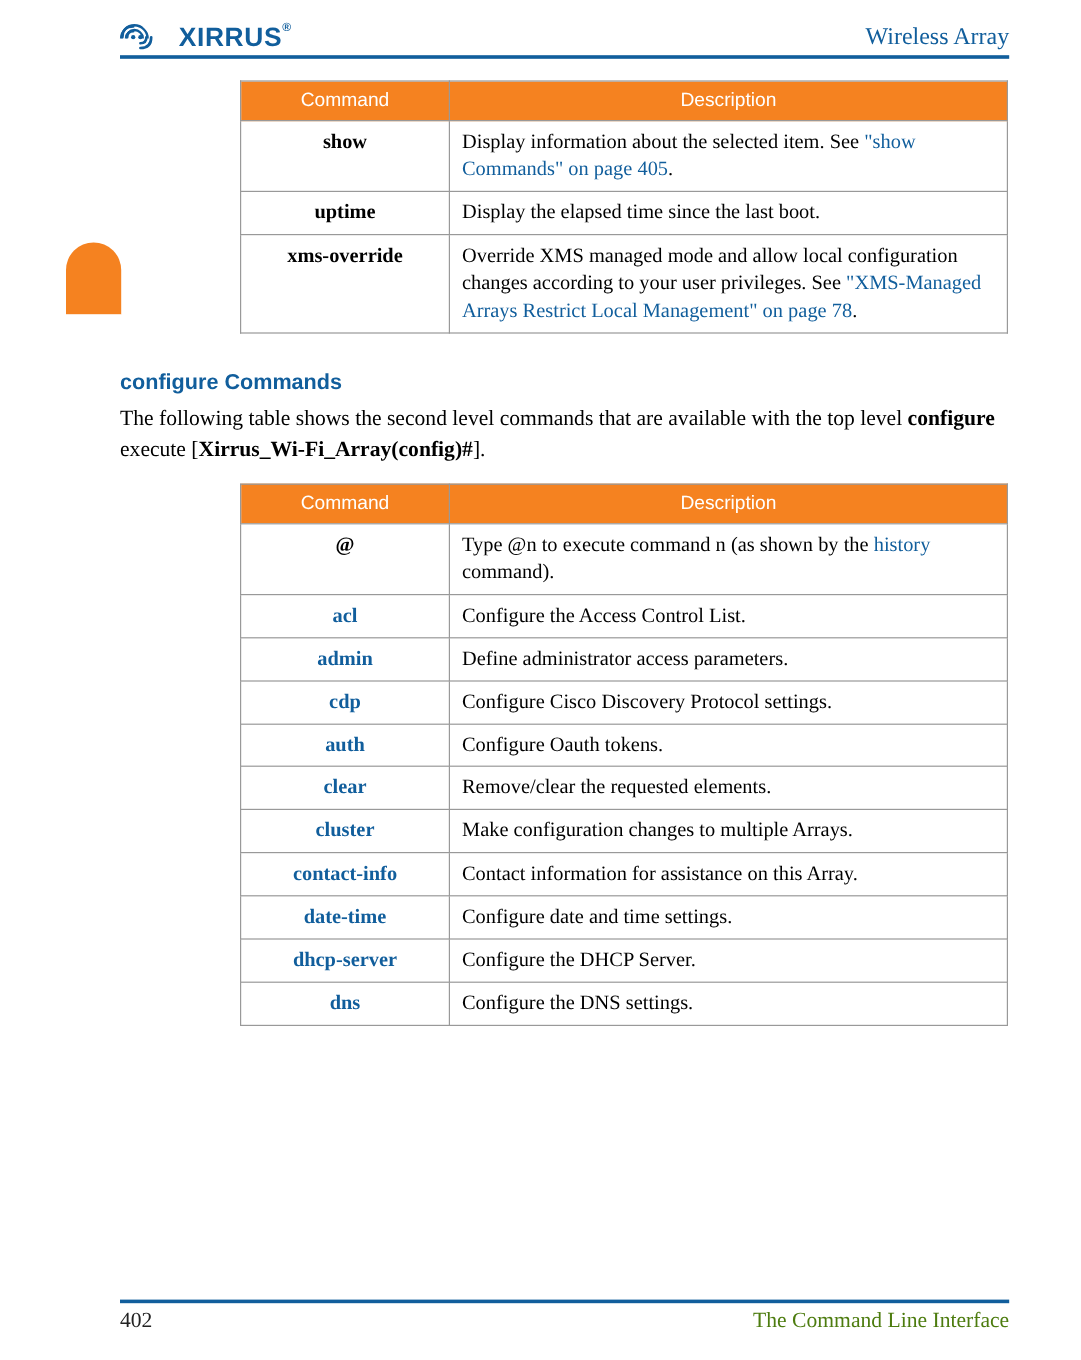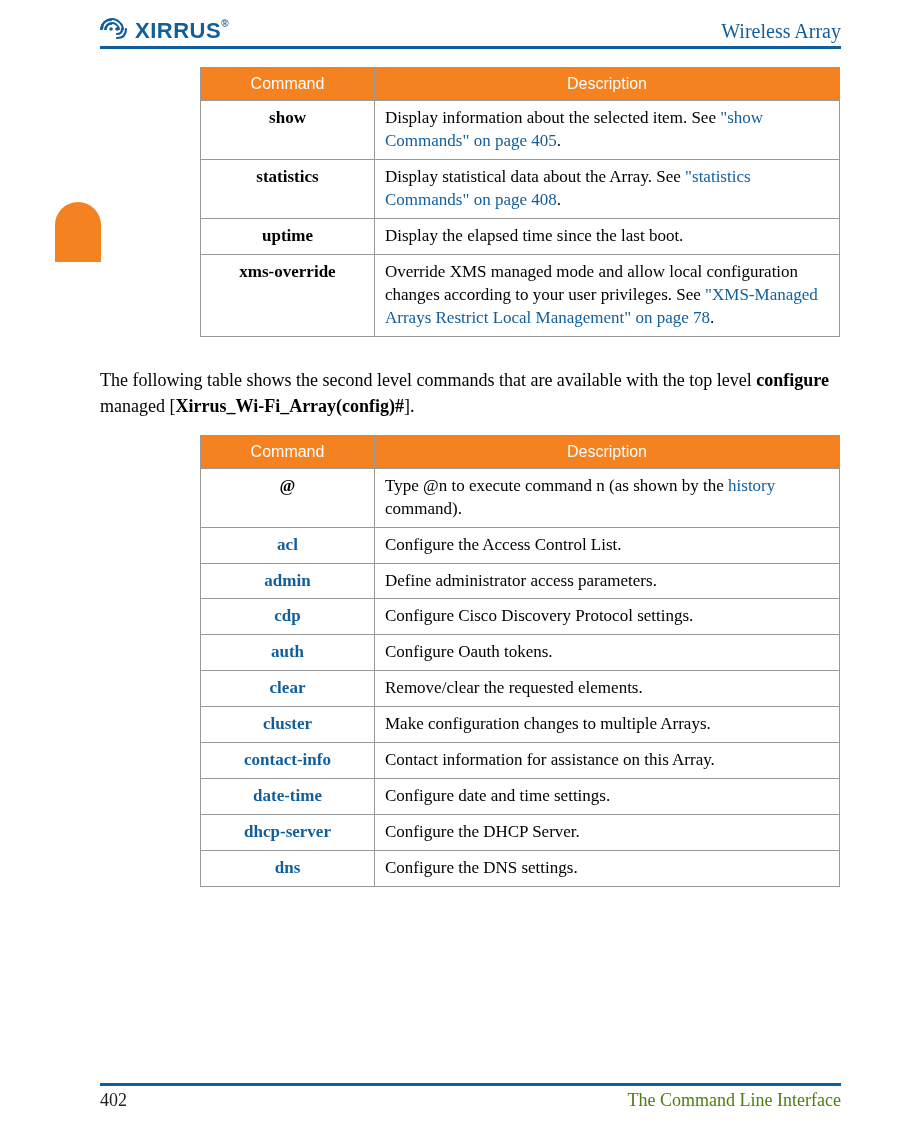--- a/index.html
+++ b/index.html
@@ -22,21 +22,22 @@
     .header {
       display: flex;
       justify-content: space-between;
       align-items: center;
       border-bottom: 3px solid #115e9c;
       padding-bottom: 2px;
       margin-bottom: 18px;
     }
     .logo {
       display: flex;
-      gap: 7px;
+      align-items: center;
+      gap: 21px;
     }
     .logo-icon {
       width: 28px;
       height: 22px;
       position: relative;
     }
     .logo-icon::before,
     .logo-icon::after {
       content: "";
       position: absolute;
@@ -196,35 +197,32 @@
         <th>Command</th>
         <th>Description</th>
       </tr>
     </thead>
     <tbody>
       <tr>
         <td>show</td>
         <td><span>Display information about the selected item. See </span><span class="xref">"show Commands" on page 405</span><span>.</span></td>
       </tr>
       <tr>
-        <td>statistics</td>
-        <td><span>Display statistical data about the Array. See </span><span class="xref">"statistics Commands" on page 408</span><span>.</span></td>
-      </tr>
-      <tr>
         <td>uptime</td>
         <td><span>Display the elapsed time since the last boot.</span></td>
       </tr>
       <tr>
         <td>xms-override</td>
         <td><span>Override XMS managed mode and allow local configuration changes according to your user privileges. See </span><span class="xref">"XMS-Managed Arrays Restrict Local Management" on page 78</span><span>.</span></td>
       </tr>
     </tbody>
   </table>
 
-  <p class="body-text"><span>The following table shows the second level commands that are available with the top level </span><span class="bold">configure</span><span> managed [</span><span class="bold nowrap">Xirrus_Wi-Fi_Array(config)#</span><span>].</span></p>
+  <div class="section-head">configure Commands</div>
+  <p class="body-text"><span>The following table shows the second level commands that are available with the top level </span><span class="bold">configure</span><span> execute [</span><span class="bold nowrap">Xirrus_Wi-Fi_Array(config)#</span><span>].</span></p>
 
   <table class="cmd-table">
     <thead>
       <tr>
         <th>Command</th>
         <th>Description</th>
       </tr>
     </thead>
     <tbody>
       <tr>

